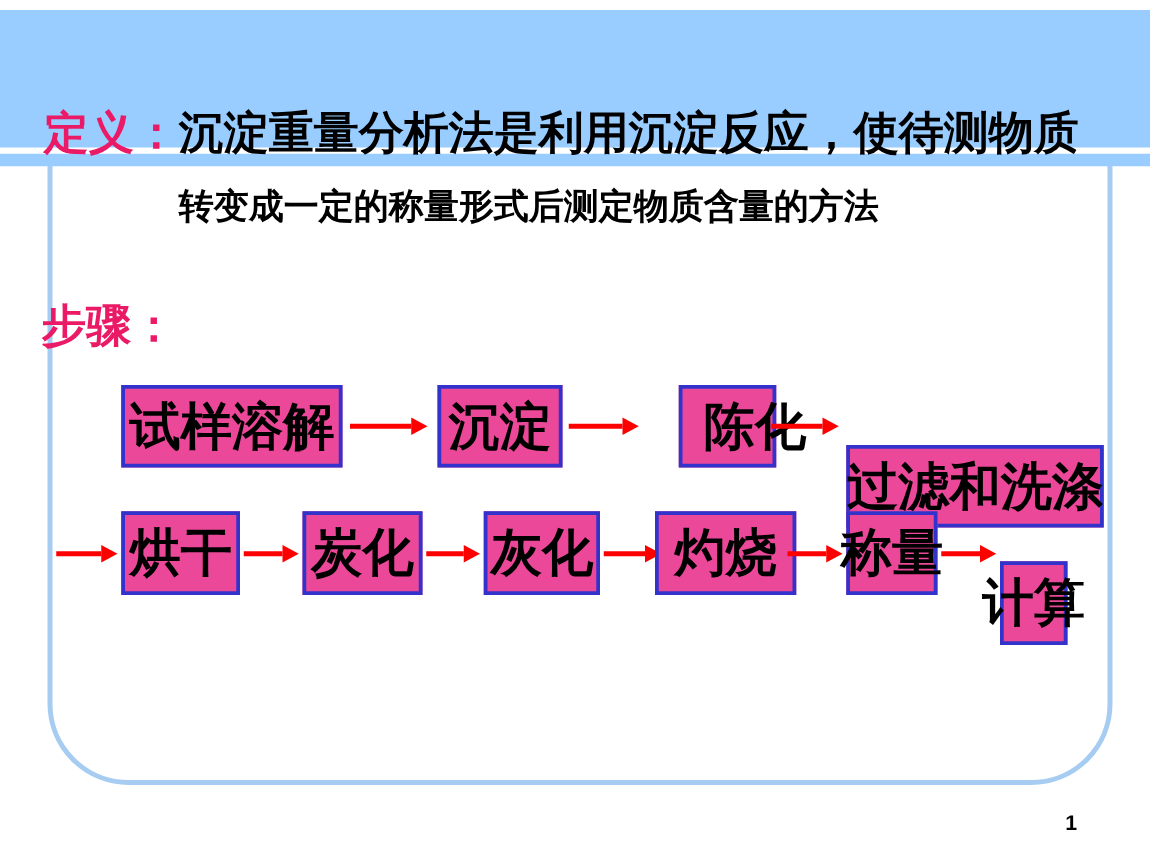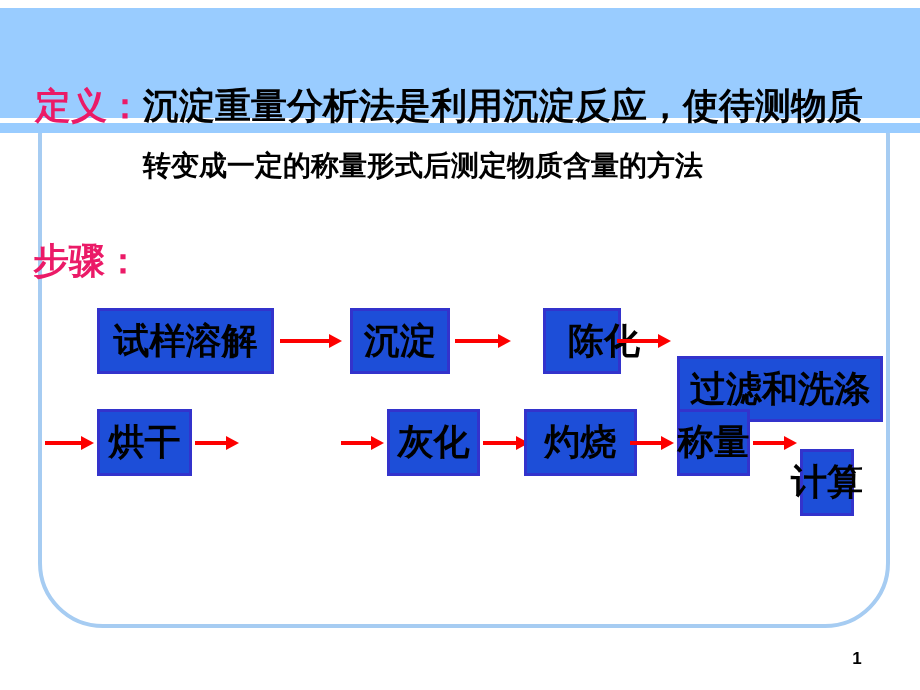--- a/index.html
+++ b/index.html
@@ -71,23 +71,23 @@
     z-index:3;
     font-size:36px;font-weight:bold;
     line-height:38px;
     color:var(--accent-pink);
     white-space:nowrap;
   }
   .fbox{
     position:absolute;
     z-index:3;
     border:3px solid var(--box-border);
-    background:#1d4ed8;
+    background:#ec4899;
     display:flex;align-items:center;justify-content:center;
-    font-size:36px;font-weight:bold;
+    font-size:41px;font-weight:bold;
     color:var(--text-black);
     white-space:nowrap;
   }
   .row1{top:308px;height:66px;}
   .row2{top:409px;height:67px;}
   .arrow{
     position:absolute;
     z-index:3;
     height:14px;
     display:flex;align-items:center;
@@ -147,20 +147,21 @@
 
   <div class="arrow r2" style="left:45px;width:49px;">
       <div class="arrow-shaft"></div>
       <div class="arrow-head"></div>
     </div>
   <div class="fbox row2" style="left:97px;width:95px;text-align:right;">烘干</div>
   <div class="arrow r2" style="left:195px;width:44px;">
       <div class="arrow-shaft"></div>
       <div class="arrow-head"></div>
     </div>
+  <div class="fbox row2" style="left:242px;width:96px;">炭化</div>
   <div class="arrow r2" style="left:341px;width:43px;">
       <div class="arrow-shaft"></div>
       <div class="arrow-head"></div>
     </div>
   <div class="fbox row2" style="left:387px;width:93px;">灰化</div>
   <div class="arrow r2" style="left:483px;width:46px;">
       <div class="arrow-shaft"></div>
       <div class="arrow-head"></div>
     </div>
   <div class="fbox row2" style="left:524px;width:113px;">灼烧</div>

